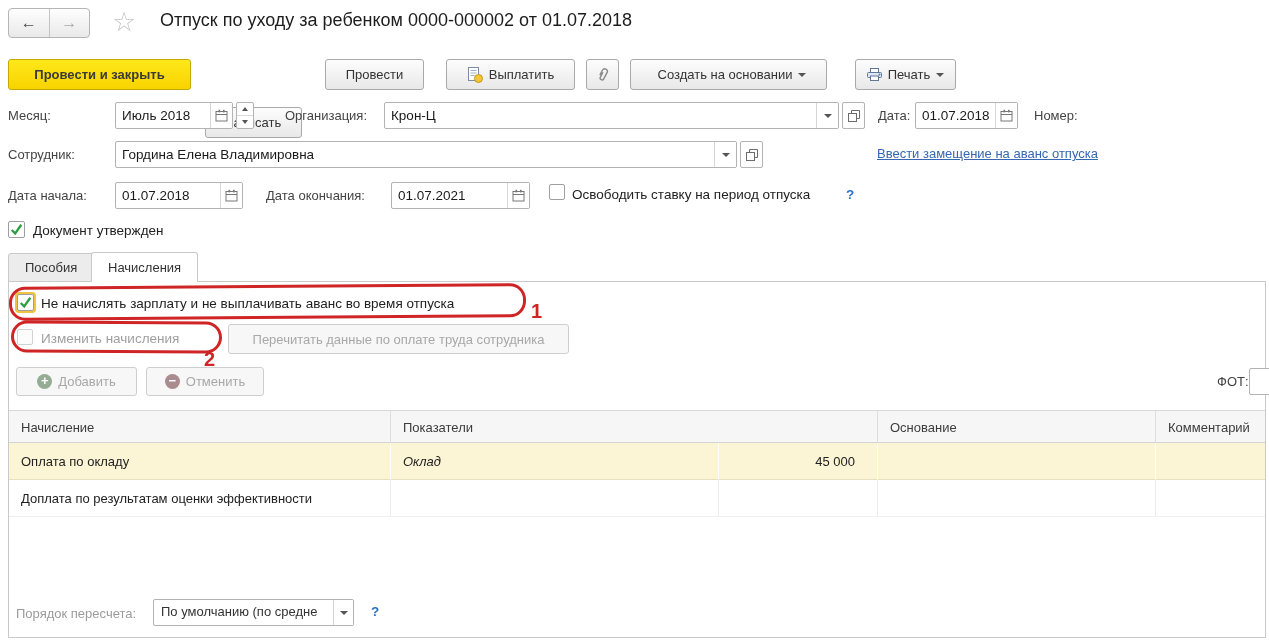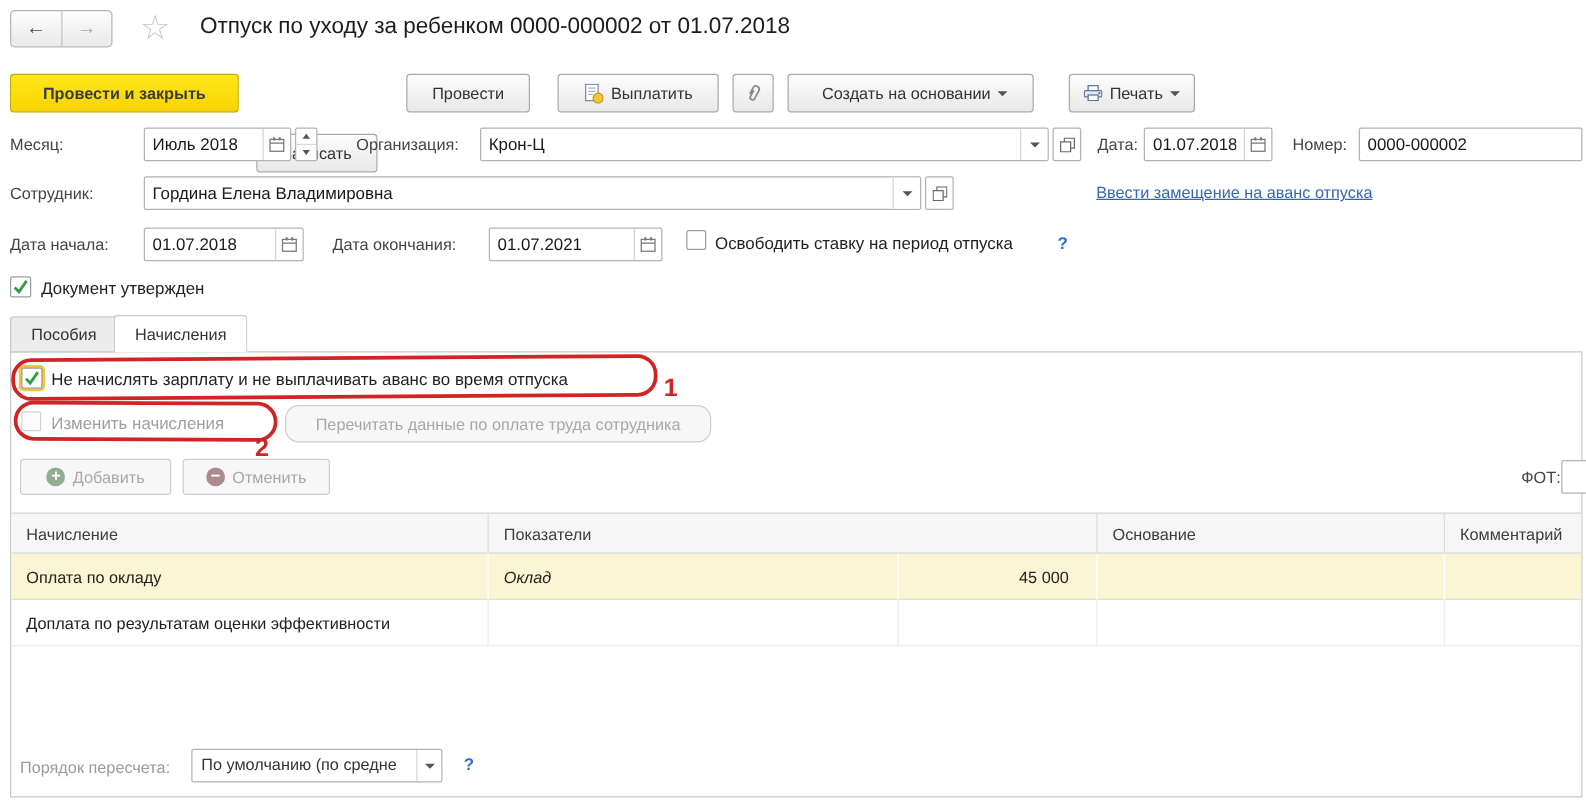--- a/index.html
+++ b/index.html
@@ -171,23 +171,20 @@
     <span class="fbtn">
       <svg width="13" height="13" viewBox="0 0 13 13">
           <rect x="1" y="2.5" width="11" height="9.5" fill="#fff" stroke="#777"></rect>
           <line x1="1" y1="5.5" x2="12" y2="5.5" stroke="#777"></line>
           <rect x="3.5" y="0.8" width="1.6" height="2.6" fill="#777"></rect>
           <rect x="8" y="0.8" width="1.6" height="2.6" fill="#777"></rect>
         </svg>
     </span>
   </div>
   <span class="abs lbl" style="left:1034px;top:108px;">Номер:</span>
-  <div class="abs field" style="left:1087px;top:102px;width:179px;">
-    <input value="0000-000002" style="">
-  </div>
 
   <span class="abs lbl" style="left:8px;top:147px;">Сотрудник:</span>
   <div class="abs field" style="left:115px;top:141px;width:622px;">
     <input value="Гордина Елена Владимировна" style="">
     <span class="fbtn">
         <span class="caret"></span>
       </span>
   </div>
   <div class="abs sidebtn" style="left:740px;top:141px;width:23px;height:27px;">
     <span>
@@ -249,21 +246,21 @@
       </svg>
   </span>
   <span class="abs cblabel" style="left:41px;top:296px;">Не начислять зарплату и не выплачивать аванс во время отпуска</span>
   <div class="abs red-ring" style="left:9px;top:285px;width:517px;height:34px;"></div>
   <span class="abs red-num" style="left:531px;top:300px;">1</span>
 
   <span class="abs cb disabled" style="left:17px;top:329px;width:16px;height:16px;"></span>
   <span class="abs cblabel dim" style="left:41px;top:331px;">Изменить начисления</span>
   <div class="abs red-ring" style="left:11px;top:321px;width:211px;height:32px;transform:rotate(0.3deg);"></div>
   <span class="abs red-num" style="left:204px;top:348px;">2</span>
-  <button class="abs btn btn-disabled" style="left:228px;top:324px;width:341px;height:30px;border-radius:11px;">
+  <button class="abs btn btn-disabled" style="left:228px;top:324px;width:341px;height:30px;">
     <span>Перечитать данные по оплате труда сотрудника</span>
   </button>
 
   <button class="abs btn btn-disabled" style="left:16px;top:367px;width:121px;height:29px;">
     <span style="width:15px;height:15px;border-radius:50%;background:#94ac94;color:#fff;font-size:13px;line-height:14px;text-align:center;display:inline-block;font-weight:bold;">+</span>
     <span>Добавить</span>
   </button>
   <button class="abs btn btn-disabled" style="left:146px;top:367px;width:118px;height:29px;">
     <span style="width:15px;height:15px;border-radius:50%;background:#a98b90;color:#fff;font-size:13px;line-height:13px;text-align:center;display:inline-block;font-weight:bold;">−</span>
     <span>Отменить</span>

